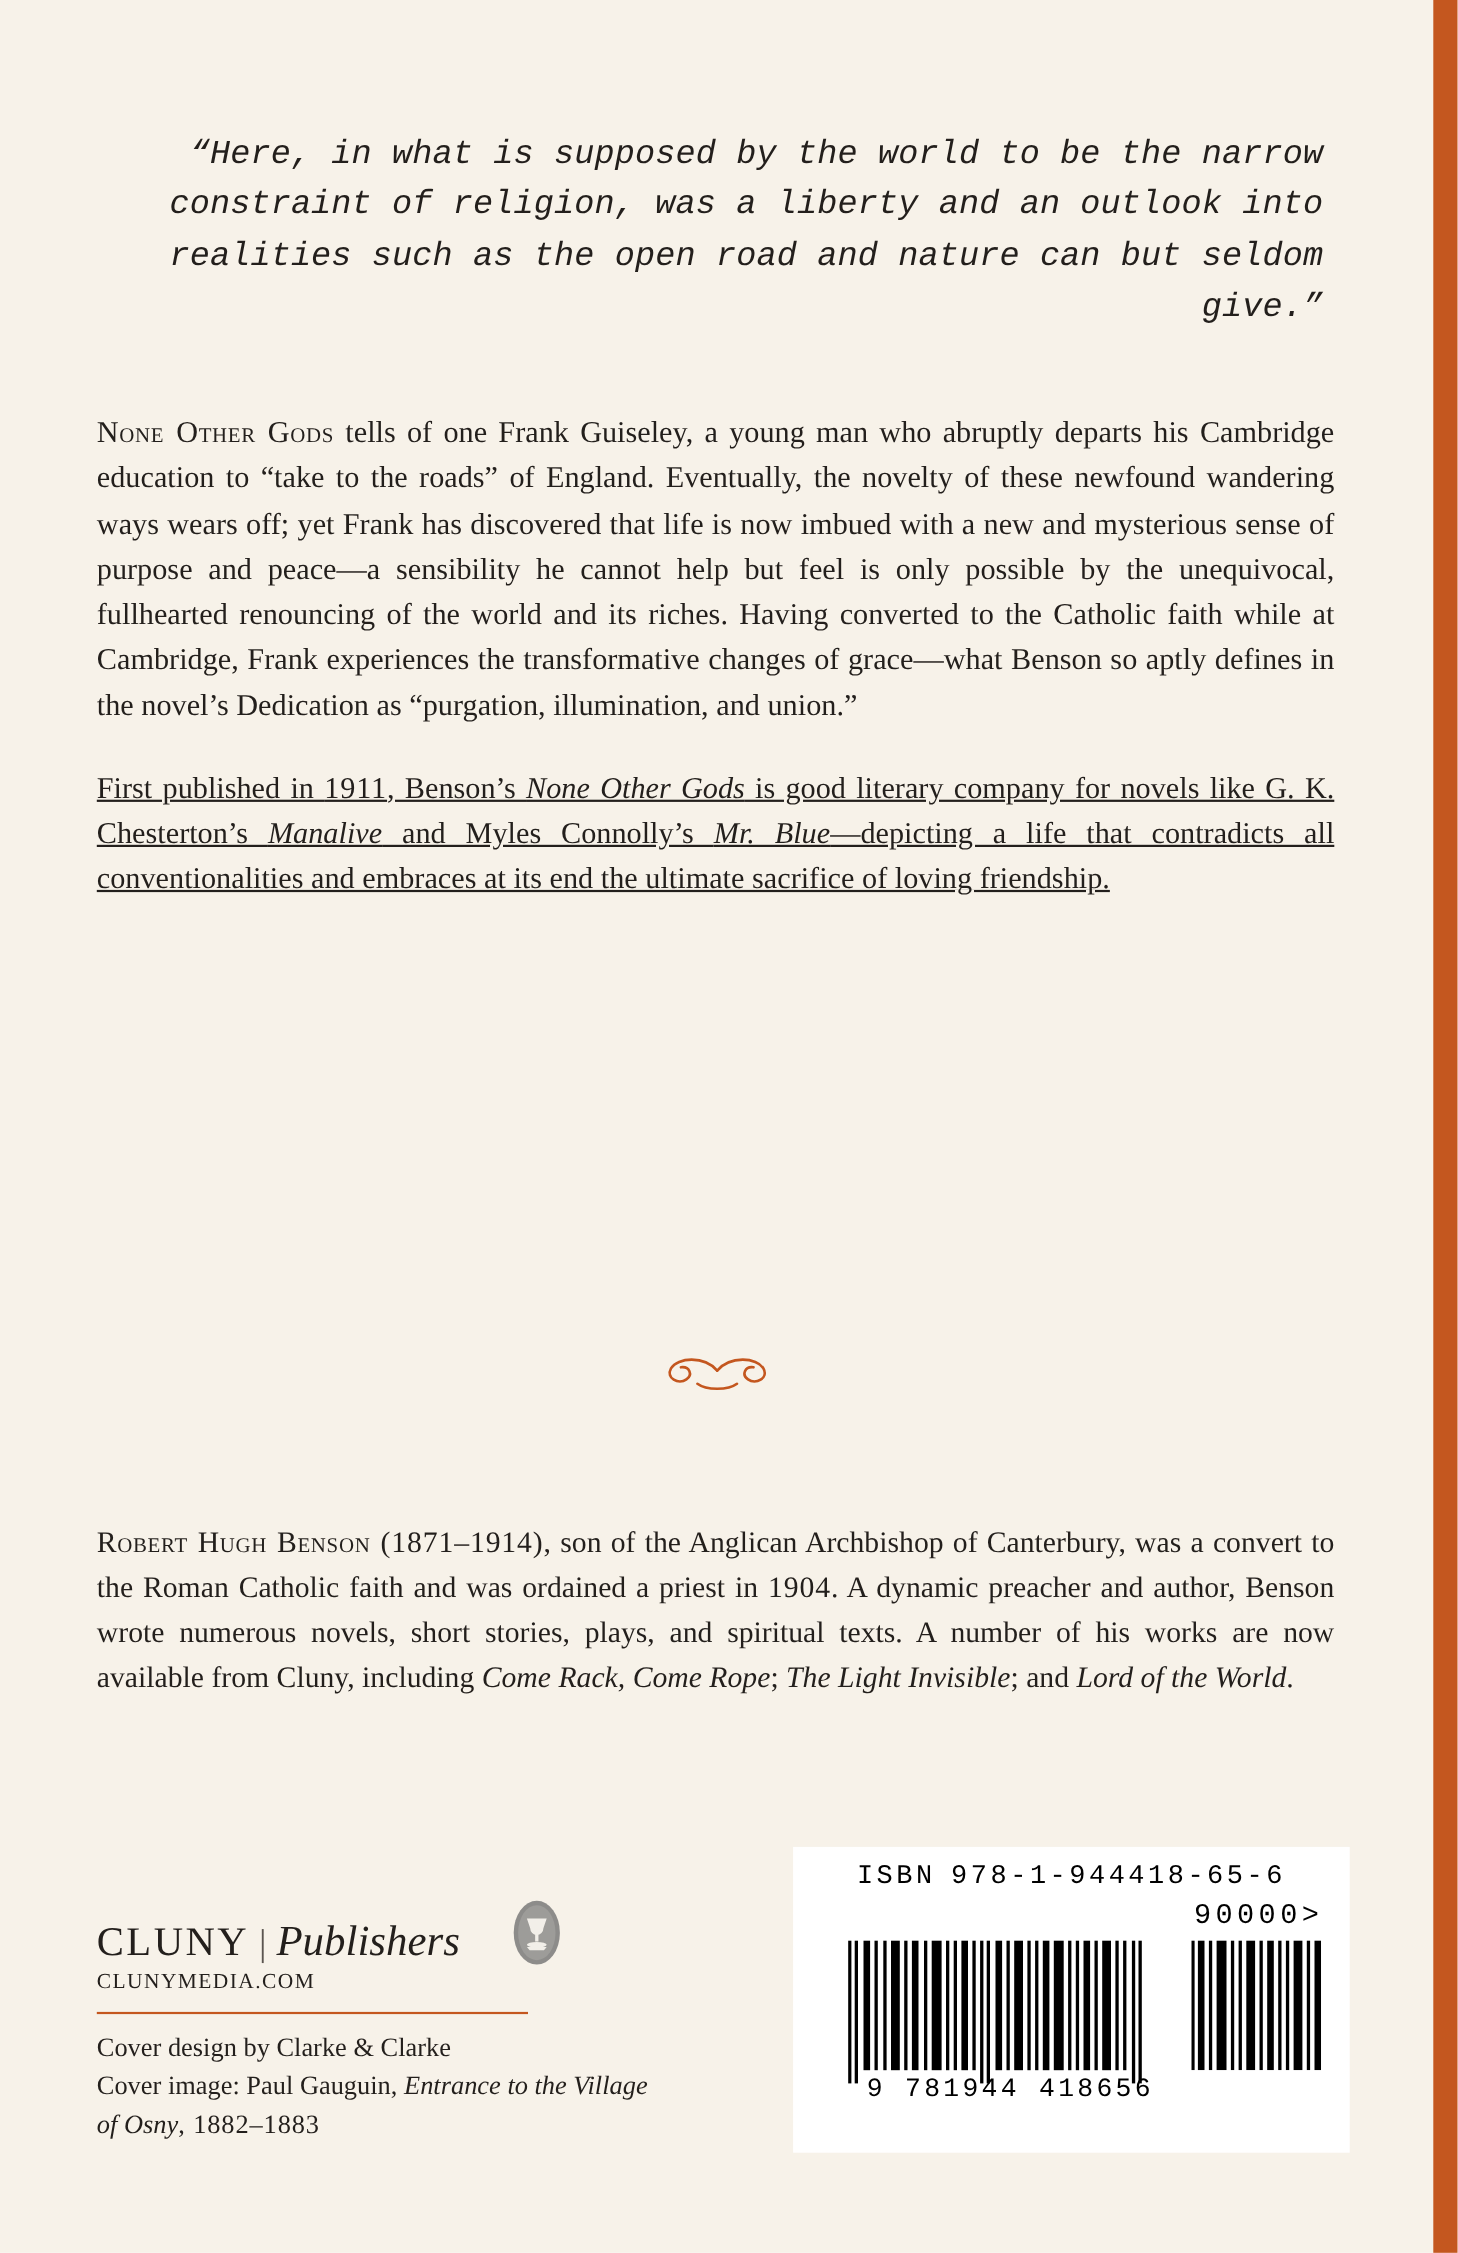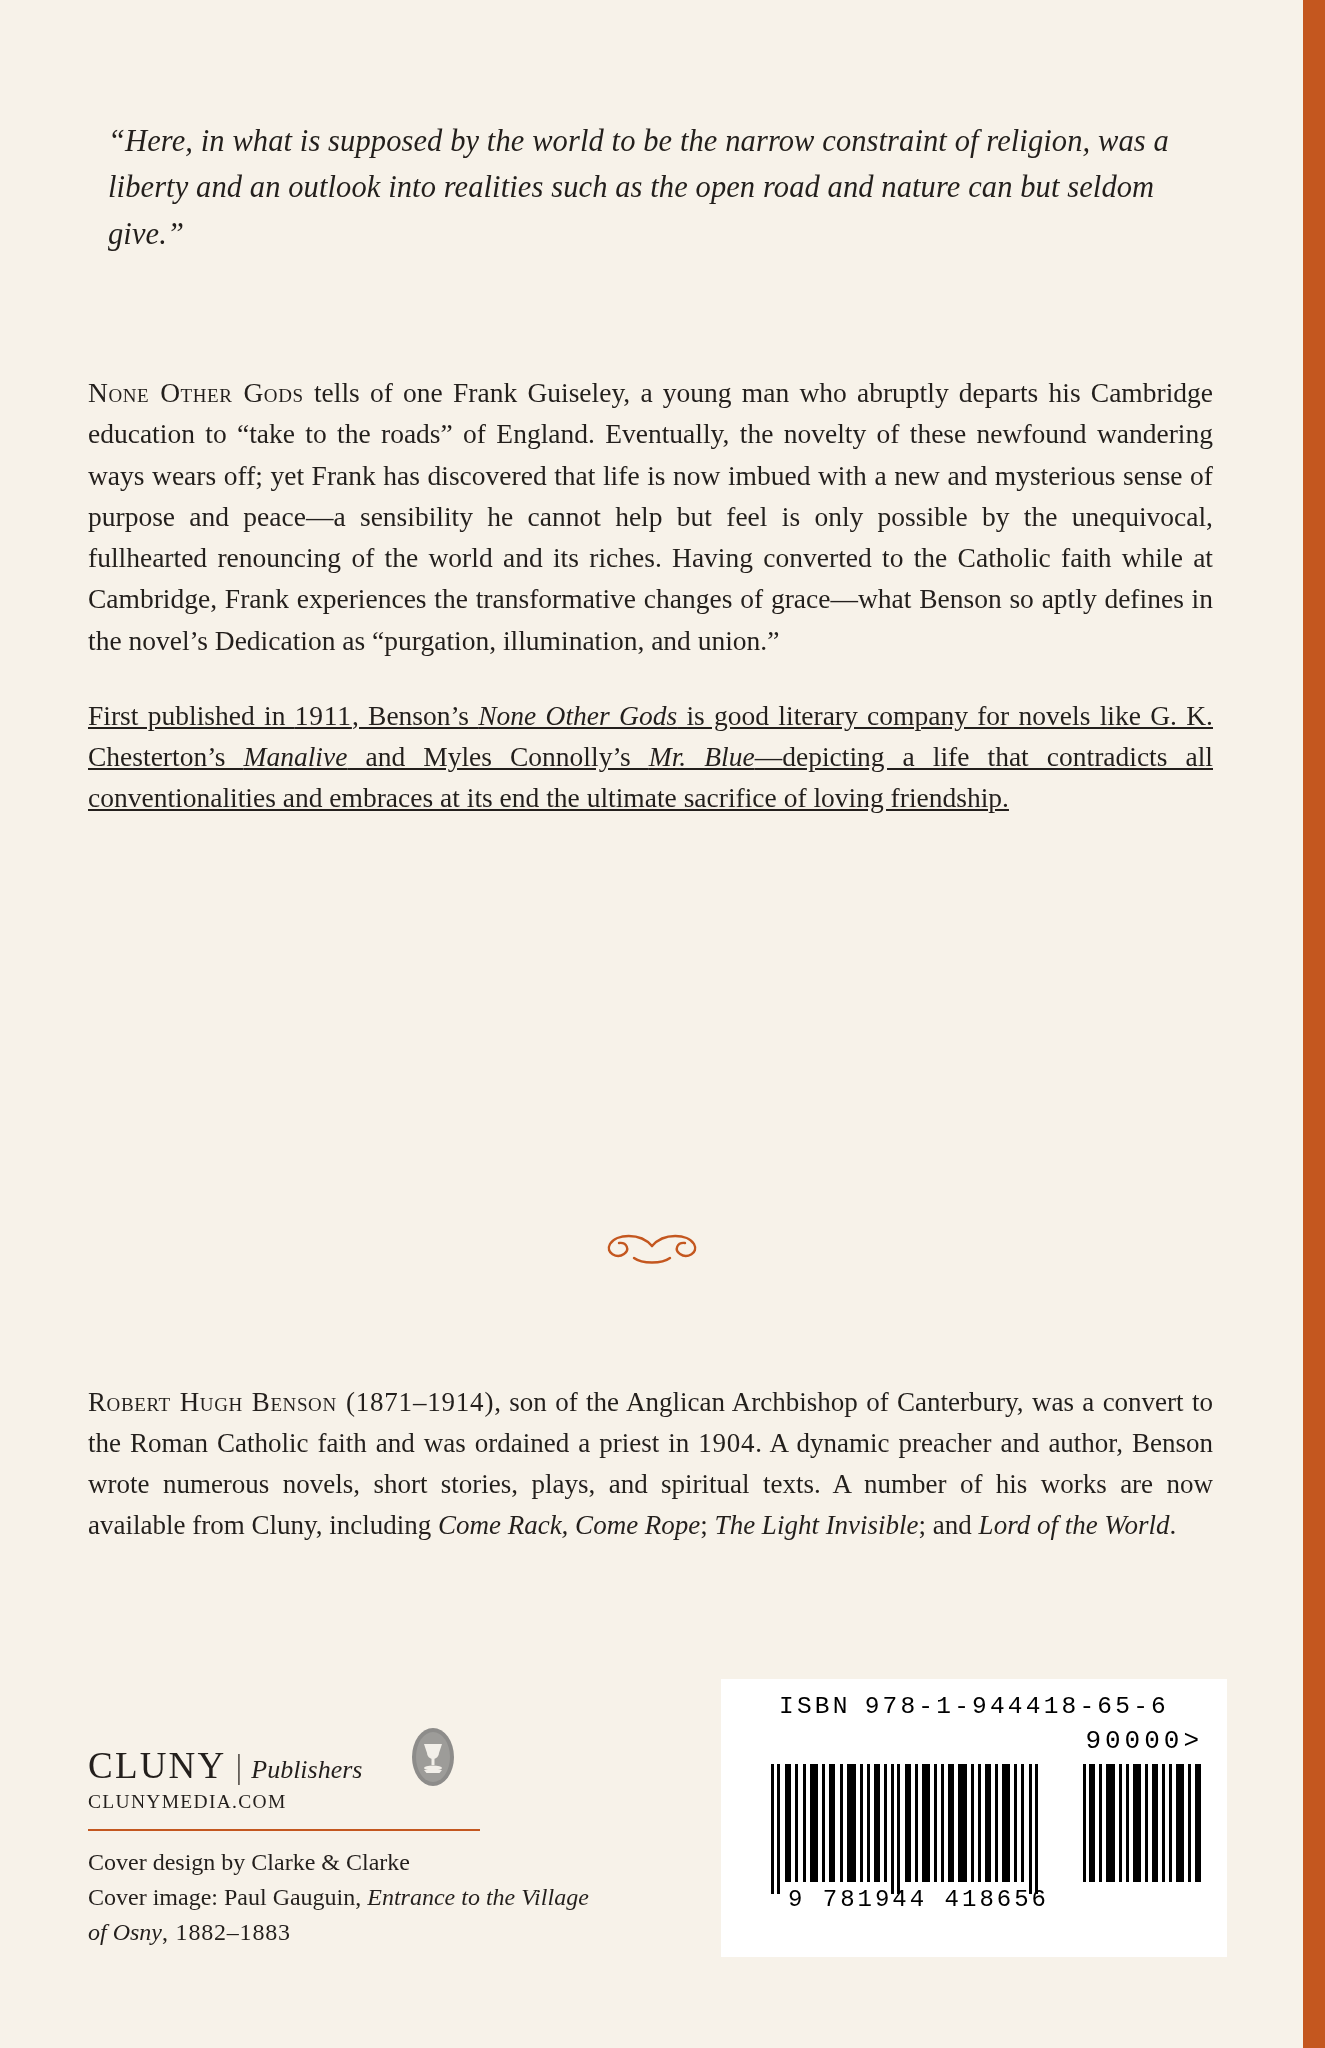--- a/index.html
+++ b/index.html
@@ -38,26 +38,27 @@
     height: 2048px;
     background: #c4571f;
   }
 
   
   .pullquote {
     position: absolute;
     left: 108px;
     top: 118px;
     width: 1095px;
-    text-align: left;
+    text-align: right;
     font-style: italic;
     font-size: 30.5px;
     line-height: 1.52;
     color: #231f1c;
     letter-spacing: 0.1px;
+    font-family: Liberation Mono, monospace;
   }
 
   
   .blurb {
     position: absolute;
     left: 88px;
     top: 372px;
     width: 1125px;
     color: #231f1c;
     font-size: 27.5px;
@@ -122,21 +123,21 @@
     letter-spacing: 2.2px;
     color: #231f1c;
     margin-top: 44px;
   }
   .pub-bar {
     font-size: 34px;
     color: #5b5550;
     font-weight: 300;
   }
   .pub-publishers {
-    font-size: 26px;
+    font-size: 39px;
     font-style: italic;
     color: #231f1c;
   }
   .pub-url {
     margin-top: 4px;
     font-size: 19.5px;
     letter-spacing: 1.3px;
     color: #231f1c;
   }
   .chalice {

